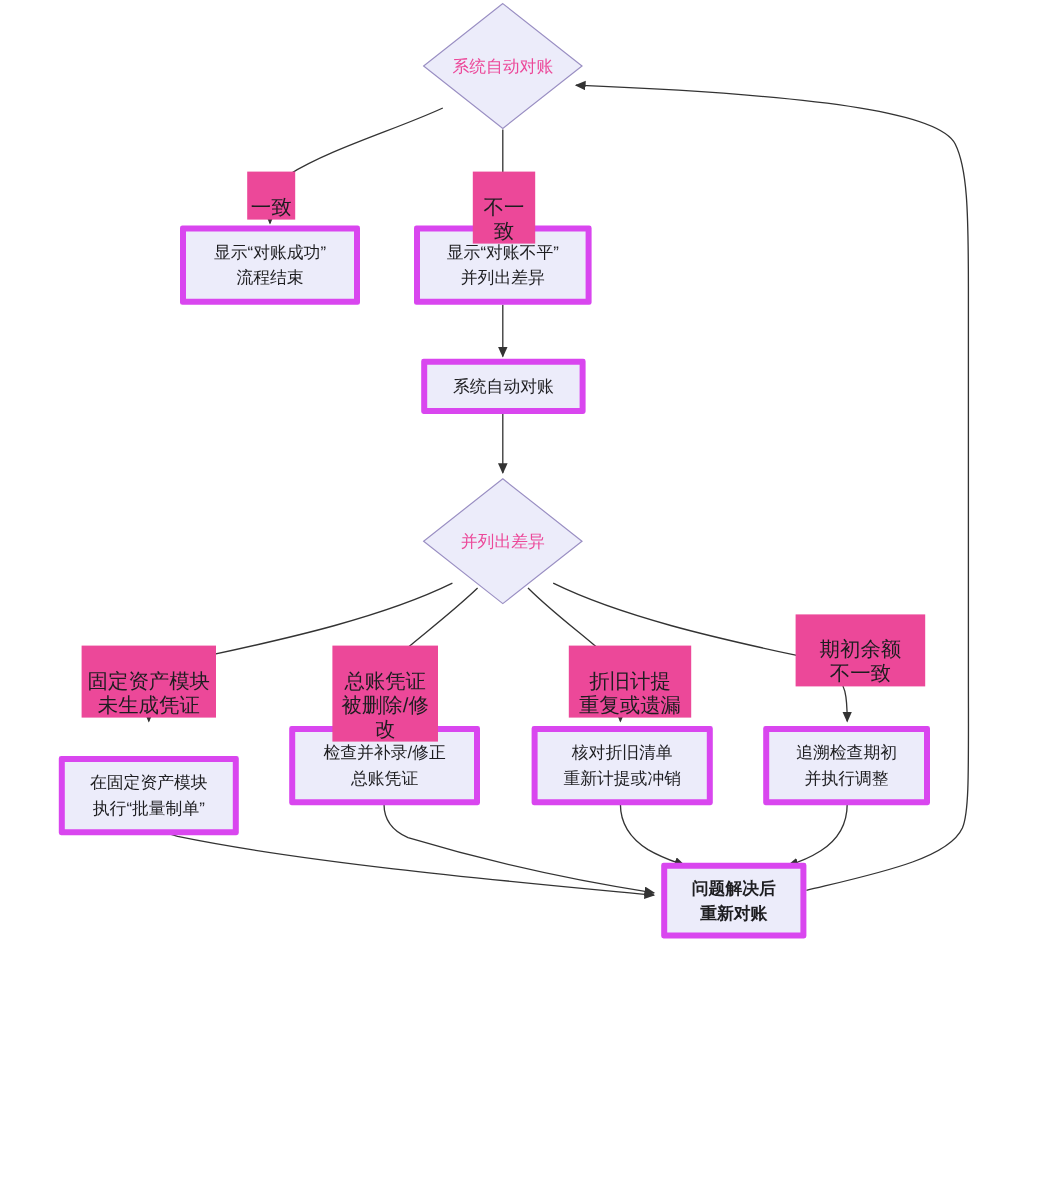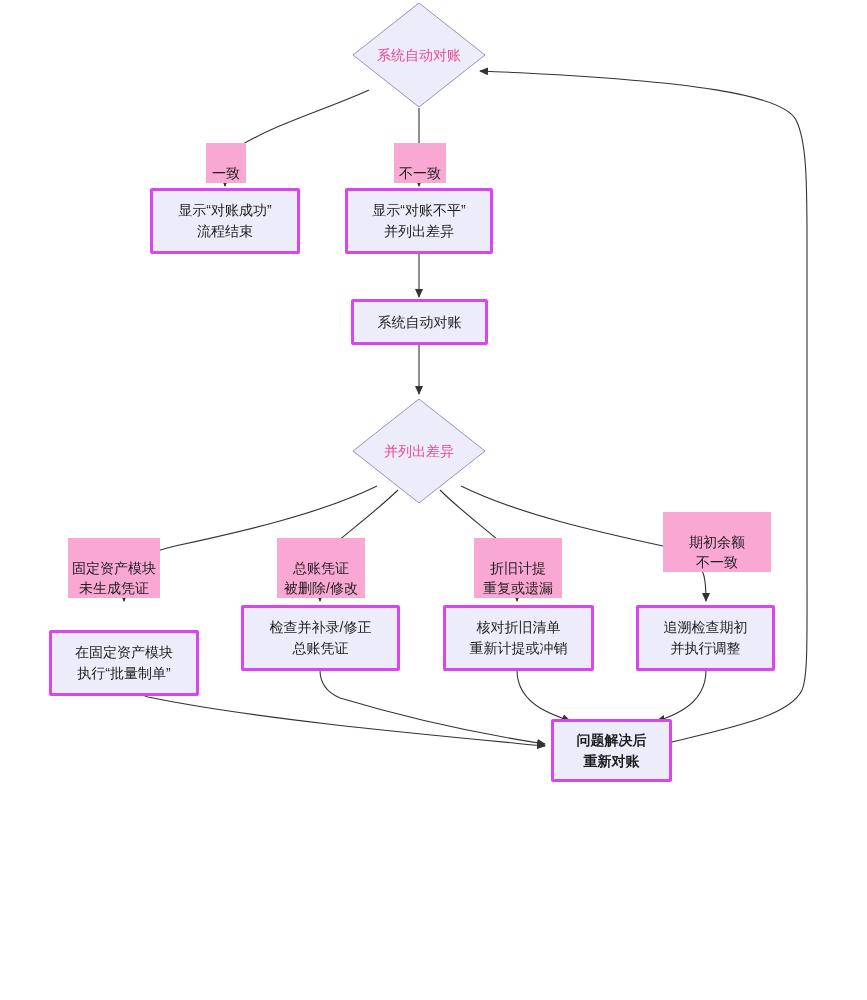--- a/index.html
+++ b/index.html
@@ -34,21 +34,21 @@
     align-items: center;
     justify-content: center;
     text-align: center;
     color: #1d1d20;
     font-size: 14px;
     line-height: 21px;
     white-space: pre-line;
   }
   .node-process {
     background: #ececfa;
-    border: 3px solid #d946ef;
+    border: 5px solid #d946ef;
     border-radius: 2px;
   }
   .diamond-wrap {
     position: absolute;
   }
   .diamond-shape {
     position: absolute;
     left: 0; top: 0;
     width: 100%; height: 100%;
   }
@@ -60,23 +60,23 @@
     align-items: center;
     justify-content: center;
     text-align: center;
     font-size: 14px;
     line-height: 21px;
     color: #ec4899;
     white-space: pre-line;
   }
   .edge-label {
     position: absolute;
-    background: #f9a8d4;
+    background: #ec4899;
     color: #1d1d20;
-    font-size: 14px;
+    font-size: 17px;
     line-height: 20px;
     text-align: center;
     white-space: pre-line;
     padding: 0 2px;
     box-sizing: border-box;
   }
 </style>
 </head>
 <body>
 
@@ -172,31 +172,31 @@
   </div>
 
   <div class="edge-label" style="left:206px; top:143px; width:40px;">
     <span>一致</span>
   </div>
 
   <div class="edge-label" style="left:394px; top:143px; width:52px;">
     <span>不一致</span>
   </div>
 
-  <div class="edge-label" style="left:68px; top:538px; width:92px;">
+  <div class="edge-label" style="left:68px; top:538px; width:112px;">
     <span>固定资产模块
 未生成凭证</span>
   </div>
 
   <div class="edge-label" style="left:277px; top:538px; width:88px;">
     <span>总账凭证
 被删除/修改</span>
   </div>
 
-  <div class="edge-label" style="left:474px; top:538px; width:88px;">
+  <div class="edge-label" style="left:474px; top:538px; width:102px;">
     <span>折旧计提
 重复或遗漏</span>
   </div>
 
   <div class="edge-label" style="left:663px; top:512px; width:108px;">
     <span>期初余额
 不一致</span>
   </div>
 
 </div>

